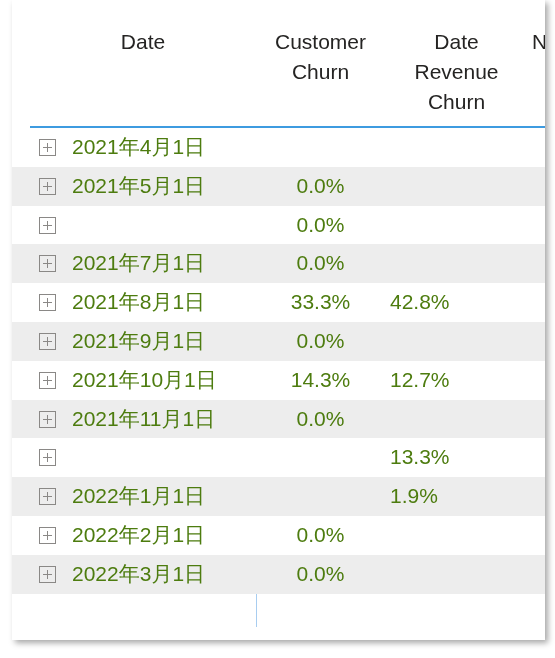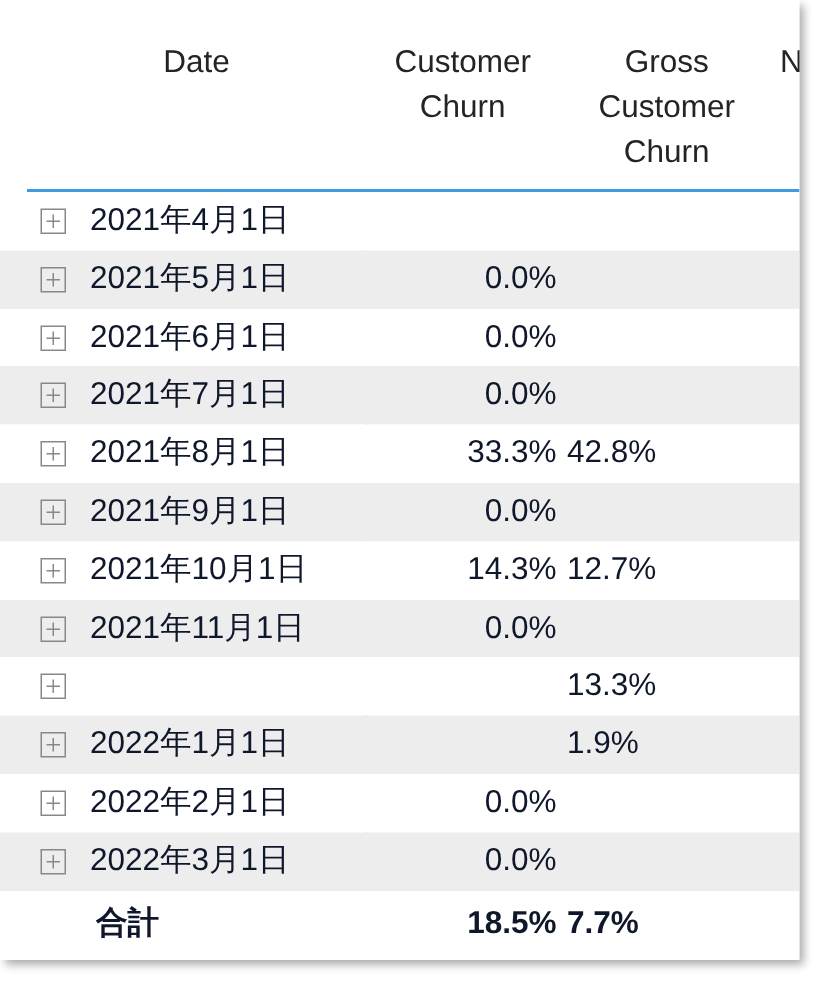--- a/index.html
+++ b/index.html
@@ -11,21 +11,21 @@
     width: 555px;
     height: 658px;
     overflow: hidden;
     font-family: "Liberation Sans", "DejaVu Sans", sans-serif;
     -webkit-font-smoothing: antialiased;
   }
 
   
   #widget {
     position: absolute;
-    left: 0px;
+    left: 12px;
     top: 0px;
     width: 533px;
     height: 640px;
     background: #ffffff;
     box-shadow: 3px 3px 6px rgba(0,0,0,0.35);
     overflow: hidden;
     box-sizing: border-box;
   }
 
   
@@ -79,21 +79,21 @@
     height: 38.8px;
     background: #ffffff;
   }
   .row.alt { background: #EDEDED; text-decoration: underline; }
 
   .cell {
     position: absolute;
     top: 0;
     height: 38.8px;
     line-height: 38.8px;
-    color: #0f172a;
+    color: #4d7c0f;
     font-size: 21px;
     white-space: nowrap;
     overflow: hidden;
   }
 
   
   .expander {
     position: absolute;
     left: 27px;
     top: 11px;
@@ -110,21 +110,21 @@
     background: #8A8886;
   }
   .expander::before {   
     left: 3px; top: 7px; width: 9px; height: 1px;
   }
   .expander::after {    
     left: 7px; top: 3px; width: 1px; height: 9px;
   }
 
   .c-date { left: 60px;  width: 175px; text-align: left; }
-  .c-cc   { left: 246px; width: 125px; text-align: right; }
+  .c-cc   { left: 246px; width: 125px; text-align: center; }
   .c-grc  { left: 378px; width: 133px; text-align: left; }
 
   
   #total-row {
     position: relative;
     height: 44px;
     background: #ffffff;
   }
   #total-row .cell {
     height: 44px;
@@ -134,21 +134,21 @@
   #total-row .c-date { left: 64px; }
 </style>
 </head>
 <body>
 
 <div id="widget">
 
   <div id="header">
     <div class="hdr-cell" id="hdr-date">Date</div>
     <div class="hdr-cell" id="hdr-cc">Customer Churn</div>
-    <div class="hdr-cell" id="hdr-grc">Gross Customer Churn</div>
+    <div class="hdr-cell" id="hdr-grc">Date Revenue Churn</div>
     <div class="hdr-cell" id="hdr-nrc">N</div>
   </div>
 
   <div id="hdr-rule"></div>
   <div id="col-divider"></div>
 
   <div id="body">
       <div class="row">
         <span class="expander"></span>
         <div class="cell c-date">2021年4月1日</div>
@@ -156,21 +156,20 @@
         <div class="cell c-grc"></div>
       </div>
       <div class="row alt">
         <span class="expander"></span>
         <div class="cell c-date">2021年5月1日</div>
         <div class="cell c-cc">0.0%</div>
         <div class="cell c-grc"></div>
       </div>
       <div class="row">
         <span class="expander"></span>
-        <div class="cell c-date">2021年6月1日</div>
         <div class="cell c-cc">0.0%</div>
         <div class="cell c-grc"></div>
       </div>
       <div class="row alt">
         <span class="expander"></span>
         <div class="cell c-date">2021年7月1日</div>
         <div class="cell c-cc">0.0%</div>
         <div class="cell c-grc"></div>
       </div>
       <div class="row">
@@ -211,20 +210,15 @@
         <div class="cell c-date">2022年2月1日</div>
         <div class="cell c-cc">0.0%</div>
         <div class="cell c-grc"></div>
       </div>
       <div class="row alt">
         <span class="expander"></span>
         <div class="cell c-date">2022年3月1日</div>
         <div class="cell c-cc">0.0%</div>
         <div class="cell c-grc"></div>
       </div>
-      <div id="total-row">
-        <div class="cell c-date">合計</div>
-        <div class="cell c-cc">18.5%</div>
-        <div class="cell c-grc">7.7%</div>
-      </div>
     </div>
 
 </div>
 
 </body></html>

